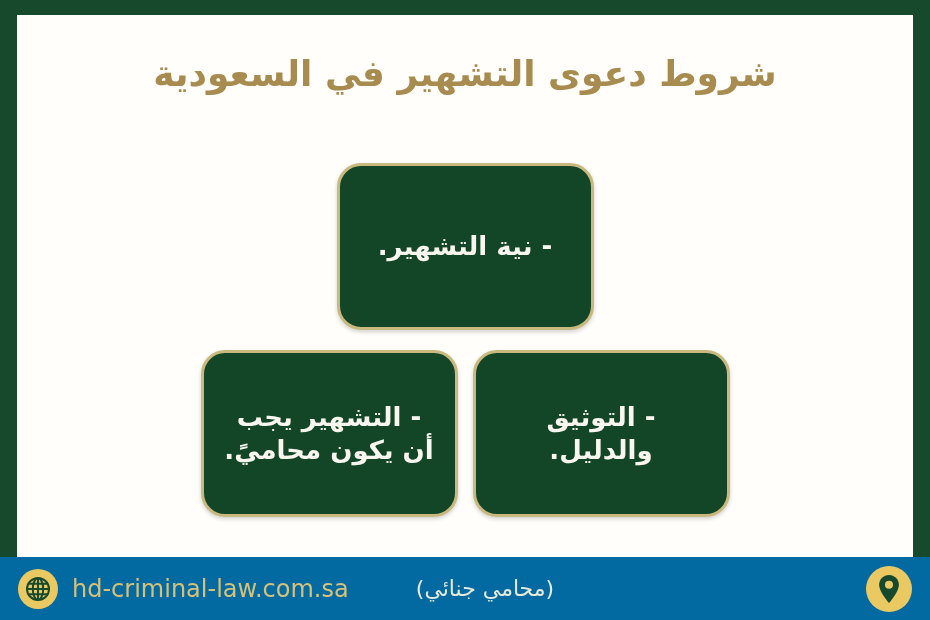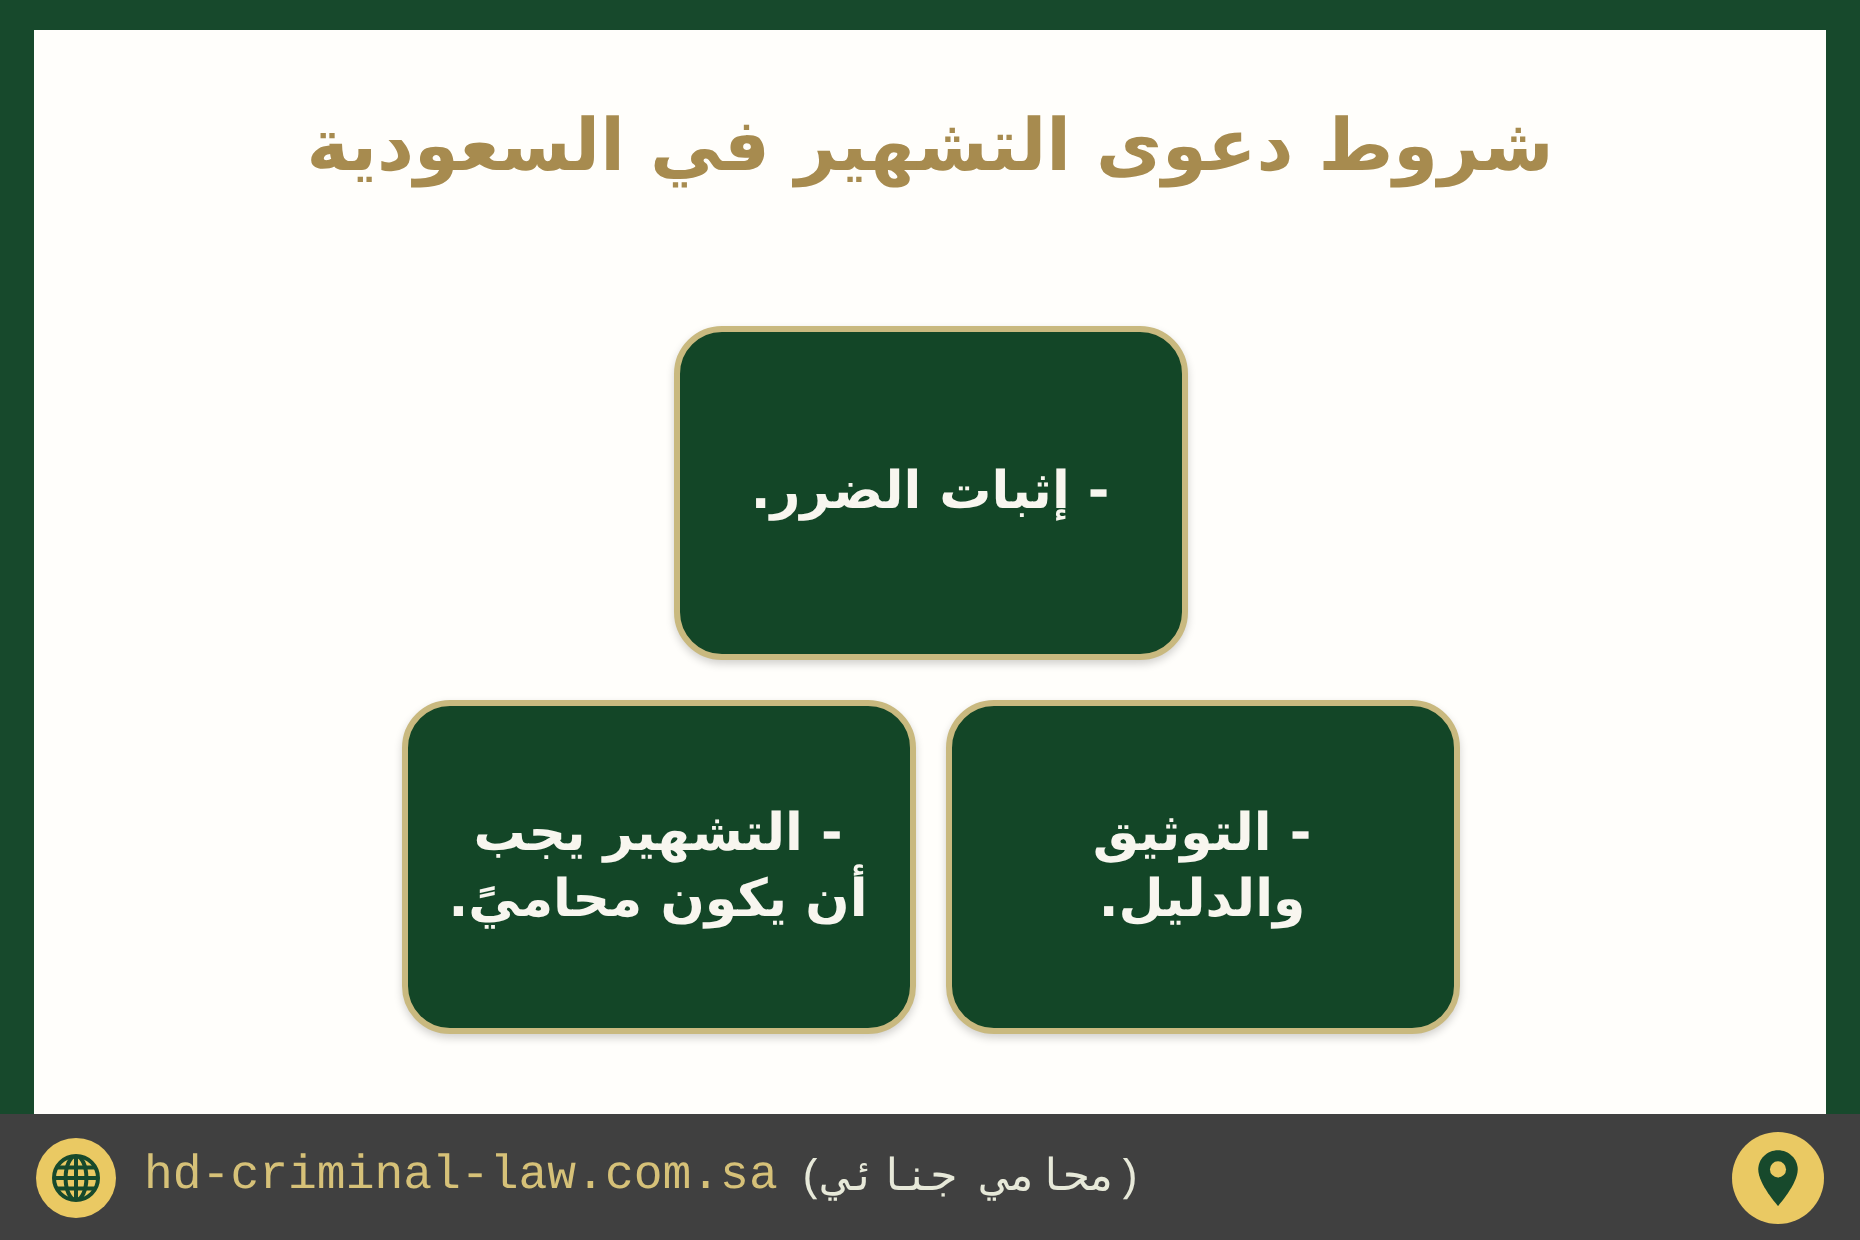--- a/index.html
+++ b/index.html
@@ -73,22 +73,21 @@
     position: absolute;
     left: 0;
     right: 0;
     bottom: 0;
     height: 63px;
     display: flex;
     align-items: center;
     justify-content: space-between;
     padding: 0 18px;
     box-sizing: border-box;
-    background: #404040;
-    font-family: Liberation Mono, monospace;
+    background: #0369a1;
   }
   .footer-left, .footer-right {
     display: flex;
     align-items: center;
     gap: 14px;
   }
   .website-text {
     color: #d6c178;
     font-size: 24px;
     direction: ltr;
@@ -114,21 +113,21 @@
 <body>
 
 <div class="poster">
 
   <div class="card">
 
     <h1 class="title">شروط دعوى التشهير في السعودية</h1>
 
     <div class="row row-1">
       <div class="condition-box">
-        <span class="box-label">- إثبات الضرر.</span>
+        <span class="box-label">- نية التشهير.</span>
       </div>
     </div>
 
     <div class="row row-2">
       <div class="condition-box">
         <span class="box-label">- التوثيق والدليل.</span>
       </div>
       <div class="condition-box">
         <span class="box-label">- التشهير يجب أن يكون محاميً.</span>
       </div>

